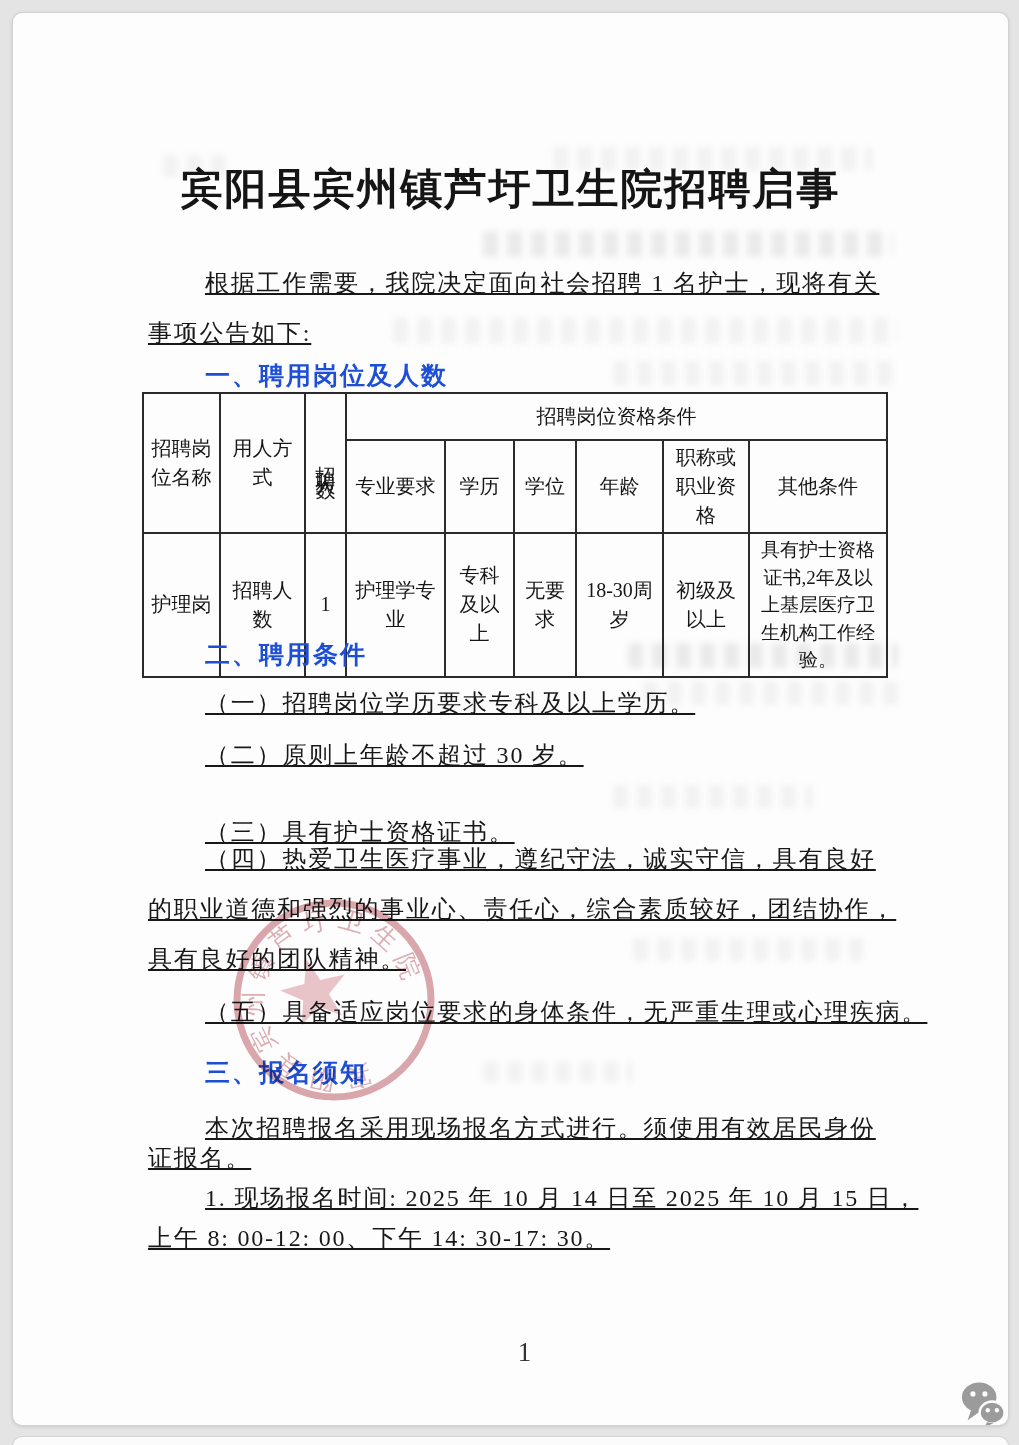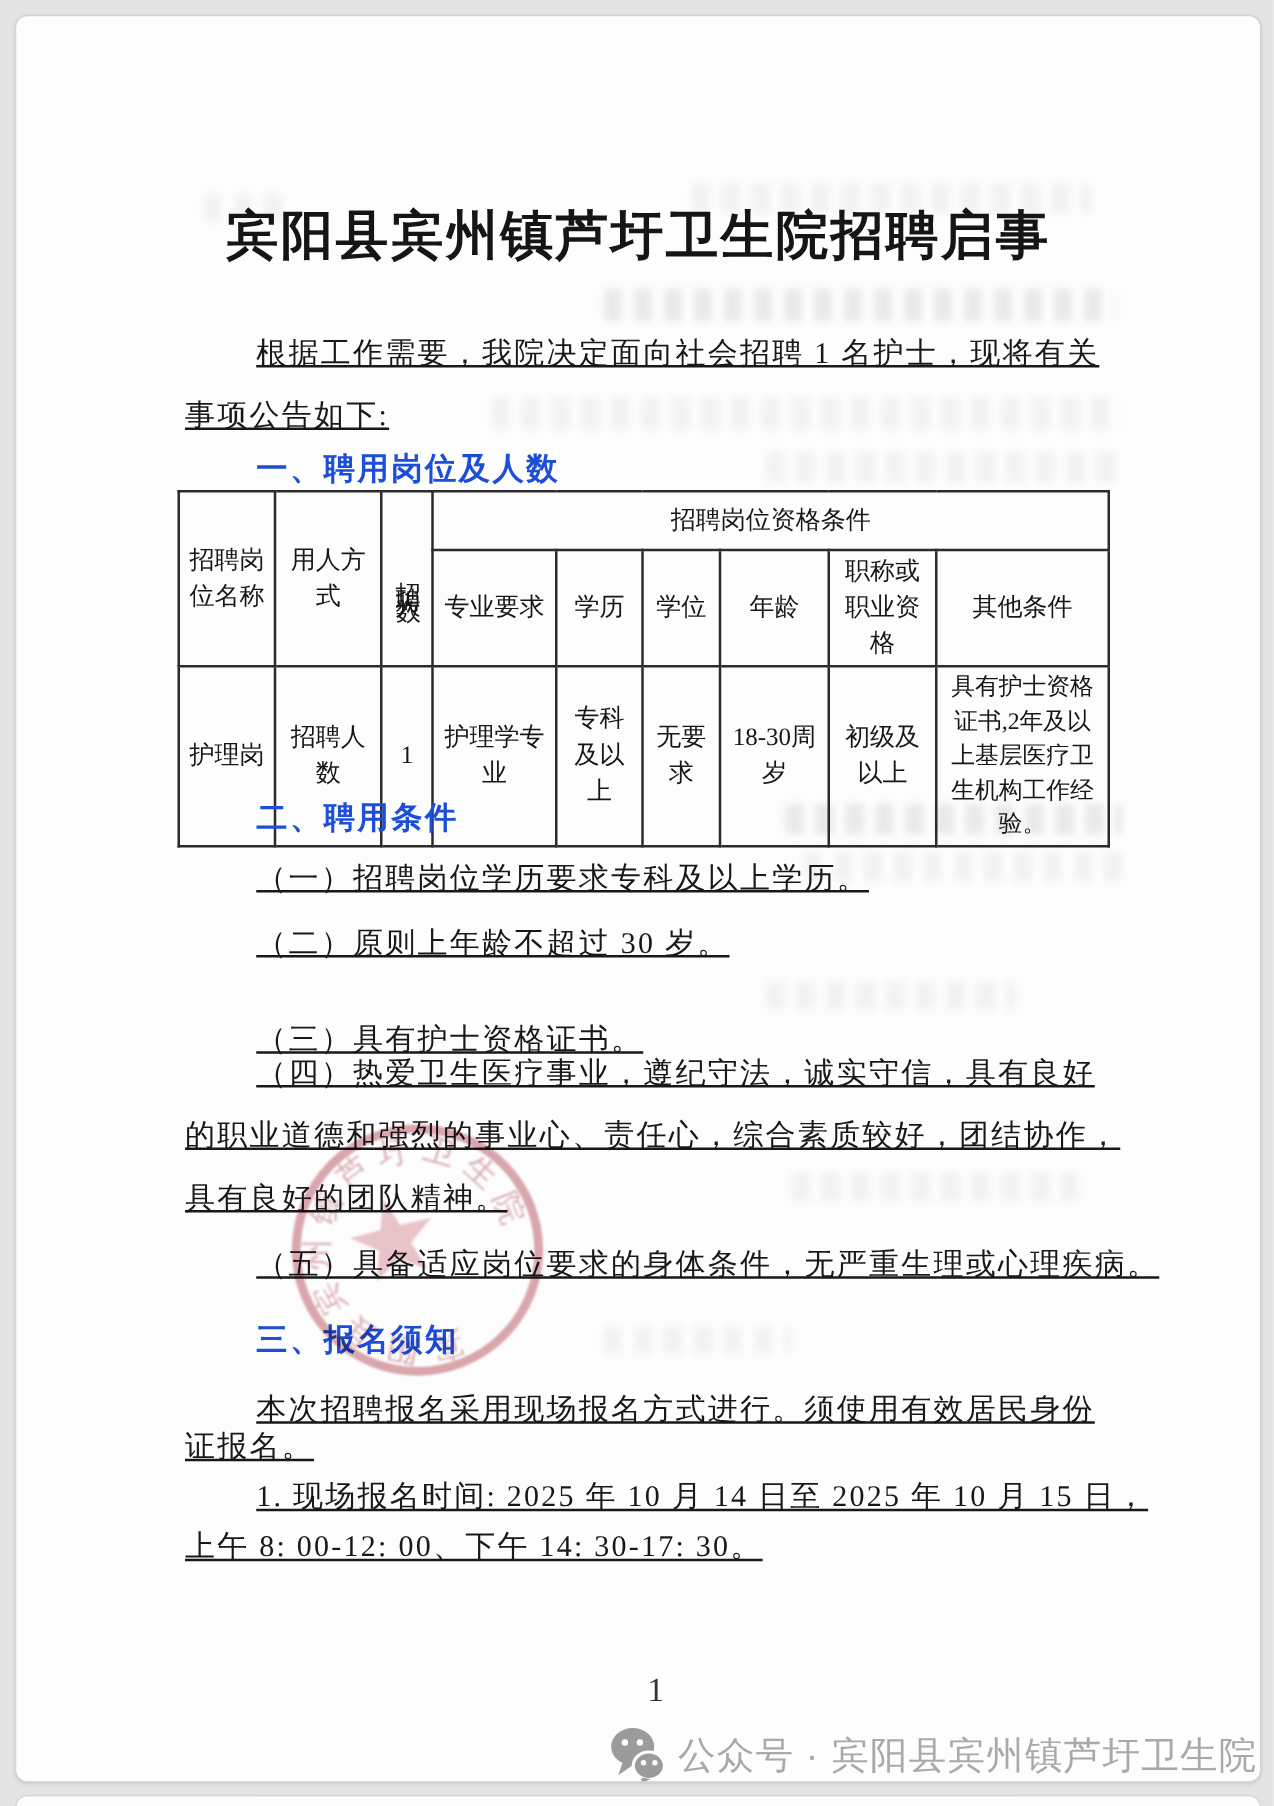--- a/index.html
+++ b/index.html
@@ -165,18 +165,17 @@
     <svg width="46" height="46" viewBox="0 0 46 48">
       <ellipse cx="19" cy="17" rx="18" ry="15.5" fill="#9b9b9b"></ellipse>
       <path d="M11 29 L7 41 L21 31 Z" fill="#9b9b9b"></path>
       <circle cx="12.5" cy="13.5" r="2.7" fill="#fdfdfd"></circle>
       <circle cx="25" cy="13.5" r="2.7" fill="#fdfdfd"></circle>
       <ellipse cx="32.5" cy="33" rx="13" ry="11.5" fill="#9b9b9b" stroke="#fdfdfd" stroke-width="2.6"></ellipse>
       <path d="M27 43 L25 48 L34 44 Z" fill="#9b9b9b"></path>
       <circle cx="28" cy="30.5" r="2.3" fill="#fdfdfd"></circle>
       <circle cx="37.5" cy="30.5" r="2.3" fill="#fdfdfd"></circle>
     </svg>
-    <span>公众号 · 宾阳县宾州镇芦圩卫生院</span>
   </div>
 
 </div>
 
 <div class="next-page"></div>
 
 </body></html>

